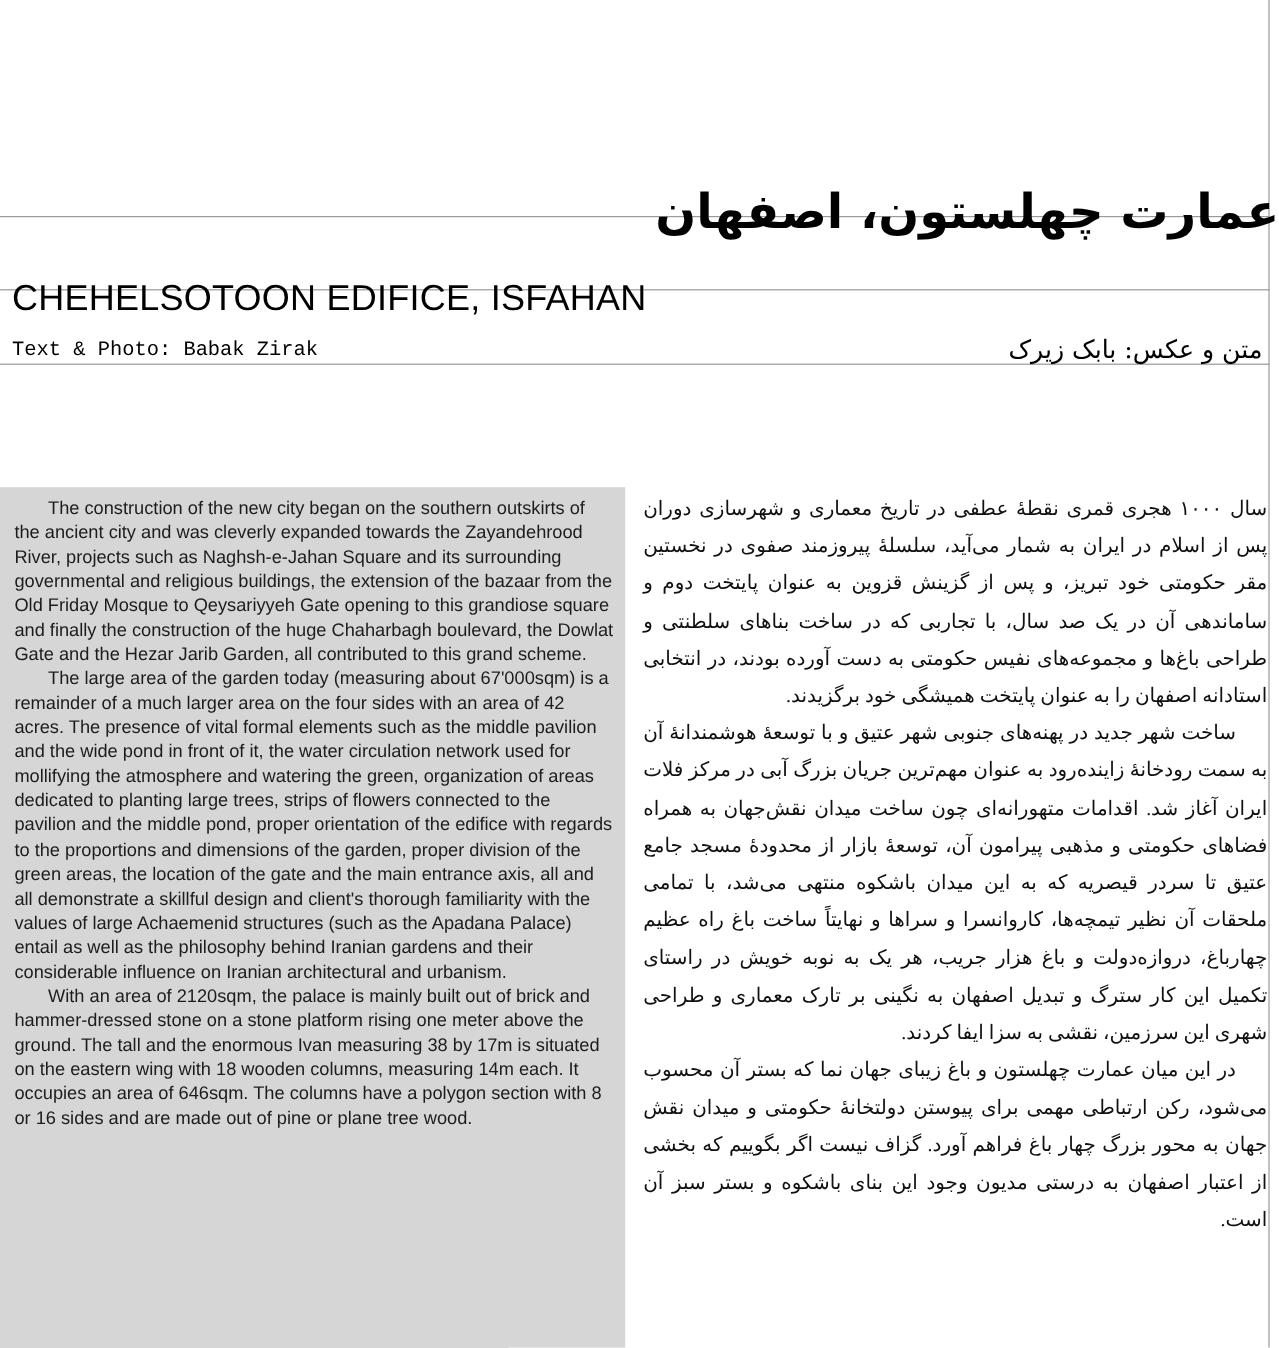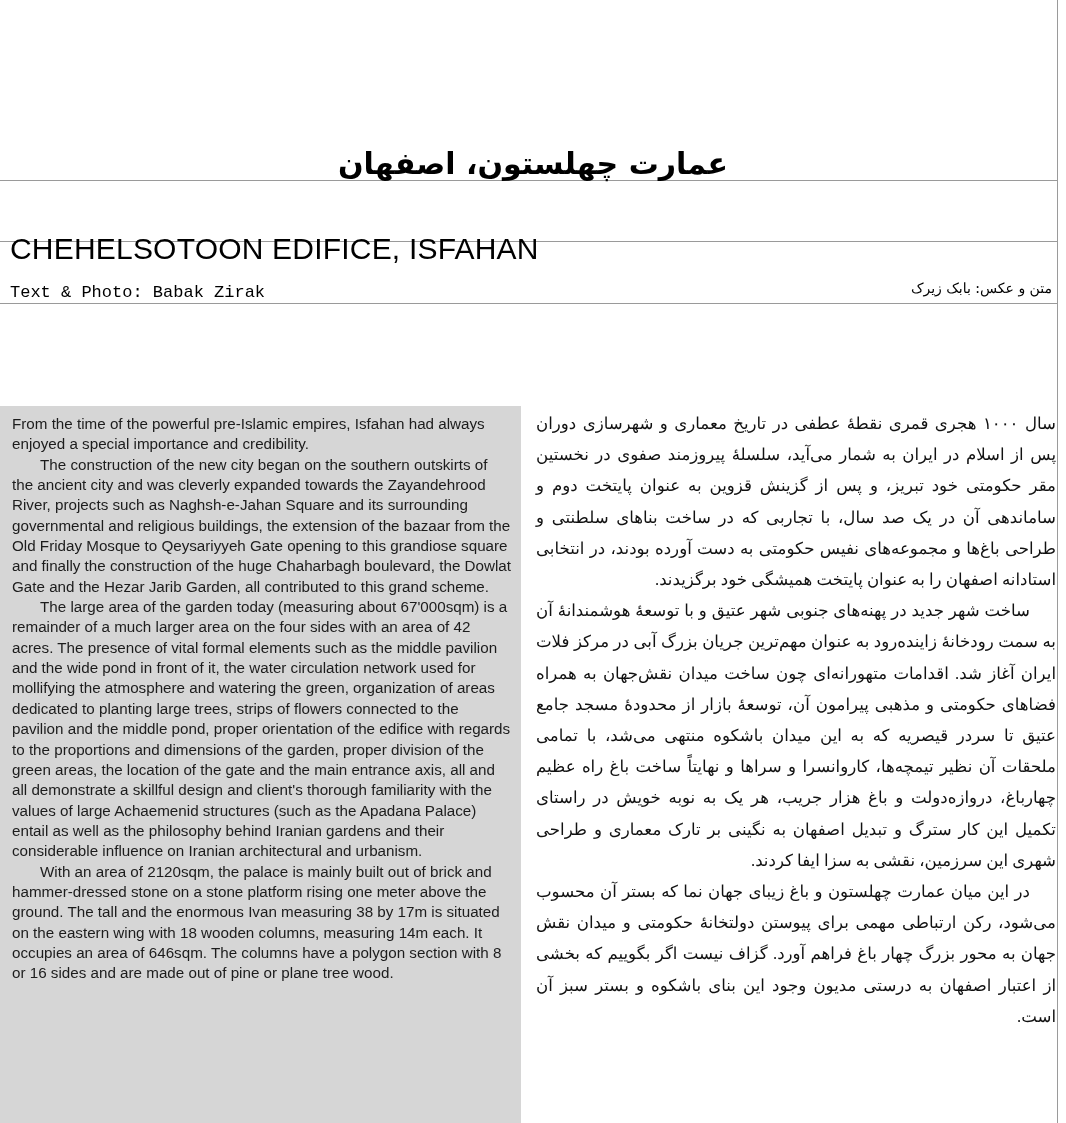--- a/index.html
+++ b/index.html
@@ -34,27 +34,27 @@
     left: 1057px;
     width: 1px;
     height: 1123px;
     background: #9a9a9a;
   }
 
   
   #title-fa {
     position: absolute;
     top: 126px;
-    right: 28px;
+    right: 0;
     width: 700px;
-    text-align: left;
+    text-align: right;
     direction: rtl;
     font-family: "DejaVu Sans", sans-serif;
     font-weight: bold;
-    font-size: 30px;
+    font-size: 40px;
     line-height: 1.22;
     letter-spacing: -1px;
     white-space: nowrap;
     z-index: 5;
   }
 
   #title-en {
     position: absolute;
     top: 209px;
     left: 10px;
@@ -75,21 +75,21 @@
     z-index: 5;
     font-family: Liberation Mono, monospace;
   }
   #byline-fa {
     position: absolute;
     top: 281px;
     right: 14px;
     direction: rtl;
     text-align: right;
     font-family: "DejaVu Serif", serif;
-    font-size: 14px;
+    font-size: 21px;
     line-height: 1;
     white-space: nowrap;
     z-index: 5;
   }
 
   
   #col-en {
     position: absolute;
     top: 406px;
     left: 0px;
@@ -147,21 +147,20 @@
 <h1 id="title-fa">عمارت چهلستون، اصفهان</h1>
 
 <h2 id="title-en">CHEHELSOTOON EDIFICE, ISFAHAN</h2>
 
 <div id="byline-en">Text &amp; Photo: Babak Zirak</div>
 
 <div id="byline-fa">متن و عکس: بابک زیرک</div>
 
 <div id="col-en">
   <div class="body">
-    <p>From the time of the powerful pre-Islamic empires, Isfahan had always enjoyed a special importance and credibility.</p>
     <p class="indent">The construction of the new city began on the southern outskirts of the ancient city and was cleverly expanded towards the Zayandehrood River, projects such as Naghsh-e-Jahan Square and its surrounding governmental and religious buildings, the extension of the bazaar from the Old Friday Mosque to Qeysariyyeh Gate opening to this grandiose square and finally the construction of the huge Chaharbagh boulevard, the Dowlat Gate and the Hezar Jarib Garden, all contributed to this grand scheme.</p>
     <p class="indent">The large area of the garden today (measuring about 67'000sqm) is a remainder of a much larger area on the four sides with an area of 42 acres. The presence of vital formal elements such as the middle pavilion and the wide pond in front of it, the water circulation network used for mollifying the atmosphere and watering the green, organization of areas dedicated to planting large trees, strips of flowers connected to the pavilion and the middle pond, proper orientation of the edifice with regards to the proportions and dimensions of the garden, proper division of the green areas, the location of the gate and the main entrance axis, all and all demonstrate a skillful design and client's thorough familiarity with the values of large Achaemenid structures (such as the Apadana Palace) entail as well as the philosophy behind Iranian gardens and their considerable influence on Iranian architectural and urbanism.</p>
     <p class="indent">With an area of 2120sqm, the palace is mainly built out of brick and hammer-dressed stone on a stone platform rising one meter above the ground. The tall and the enormous Ivan measuring 38 by 17m is situated on the eastern wing with 18 wooden columns, measuring 14m each. It occupies an area of 646sqm. The columns have a polygon section with 8 or 16 sides and are made out of pine or plane tree wood.</p>
   </div>
 </div>
 
 <div id="col-fa">
   <p>سال ۱۰۰۰ هجری قمری نقطهٔ عطفی در تاریخ معماری و شهرسازی دوران پس از اسلام در ایران به شمار می‌آید، سلسلهٔ پیروزمند صفوی در نخستین مقر حکومتی خود تبریز، و پس از گزینش قزوین به عنوان پایتخت دوم و ساماندهی آن در یک صد سال، با تجاربی که در ساخت بناهای سلطنتی و طراحی باغ‌ها و مجموعه‌های نفیس حکومتی به دست آورده بودند، در انتخابی استادانه اصفهان را به عنوان پایتخت همیشگی خود برگزیدند.</p>
   <p class="indent">ساخت شهر جدید در پهنه‌های جنوبی شهر عتیق و با توسعهٔ هوشمندانهٔ آن به سمت رودخانهٔ زاینده‌رود به عنوان مهم‌ترین جریان بزرگ آبی در مرکز فلات ایران آغاز شد. اقدامات متهورانه‌ای چون ساخت میدان نقش‌جهان به همراه فضاهای حکومتی و مذهبی پیرامون آن، توسعهٔ بازار از محدودهٔ مسجد جامع عتیق تا سردر قیصریه که به این میدان باشکوه منتهی می‌شد، با تمامی ملحقات آن نظیر تیمچه‌ها، کاروانسرا و سراها و نهایتاً ساخت باغ راه عظیم چهارباغ، دروازه‌دولت و باغ هزار جریب، هر یک به نوبه خویش در راستای تکمیل این کار سترگ و تبدیل اصفهان به نگینی بر تارک معماری و طراحی شهری این سرزمین، نقشی به سزا ایفا کردند.</p>
   <p class="indent">در این میان عمارت چهلستون و باغ زیبای جهان نما که بستر آن محسوب می‌شود، رکن ارتباطی مهمی برای پیوستن دولتخانهٔ حکومتی و میدان نقش جهان به محور بزرگ چهار باغ فراهم آورد. گزاف نیست اگر بگوییم که بخشی از اعتبار اصفهان به درستی مدیون وجود این بنای باشکوه و بستر سبز آن است.</p>

